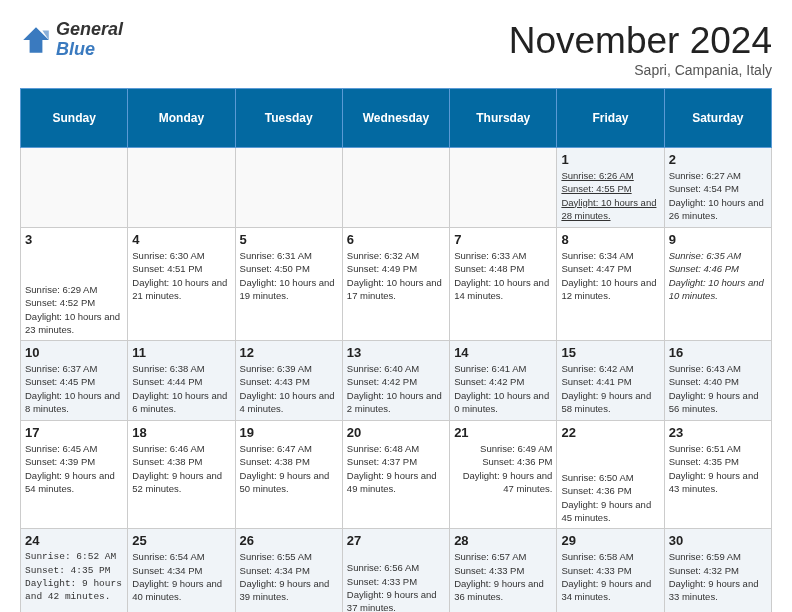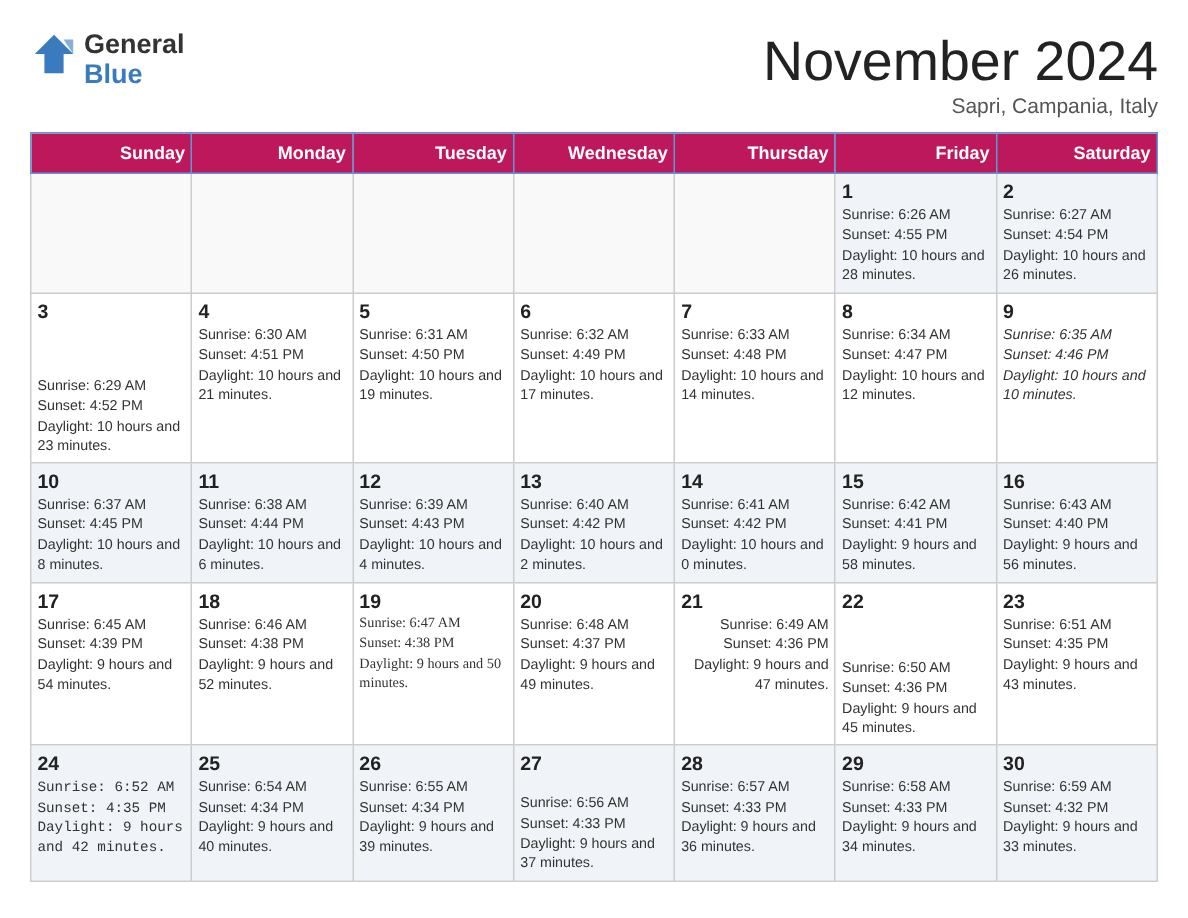--- a/index.html
+++ b/index.html
@@ -11,22 +11,23 @@
       padding: 20px;
     }
     .header-section {
       display: flex;
       justify-content: space-between;
       align-items: flex-start;
       margin-bottom: 10px;
     }
     .logo {
       display: flex;
-      align-items: flex-start;
+      align-items: center;
       gap: 4px;
+      font-style: italic;
     }
     .logo-text {
       font-size: 18px;
       font-weight: bold;
       line-height: 1.1;
     }
     .logo-general { color: #333; }
     .logo-blue { color: #3a7abf; }
     .logo-icon {
       width: 32px;
@@ -43,24 +44,24 @@
     .location {
       font-size: 14px;
       color: #555;
     }
     table {
       width: 100%;
       border-collapse: collapse;
       font-size: 11px;
     }
     thead tr th {
-      background-color: #be185d;
+      background-color: #0369a1;
       color: #fff;
-      padding: 6px 4px;
-      text-align: right;
+      padding: 22px 4px;
+      text-align: center;
       font-size: 12px;
       font-weight: bold;
       border: 1px solid #5a9ad5;
     }
     tbody tr td {
       border: 1px solid #ccc;
       vertical-align: top;
       padding: 4px;
       height: 80px;
       width: calc(100% / 7);
@@ -121,21 +122,21 @@
   </thead>
   <tbody>
   <tr>
         <td class="empty-cell"></td>
         <td class="empty-cell"></td>
         <td class="empty-cell"></td>
         <td class="empty-cell"></td>
         <td class="empty-cell"></td>
         <td>
           <span class="day-number">1</span>
-          <div class="day-info" style="white-space: pre-line;">Sunrise: 6:26 AM
+          <div class="day-info" style="white-space: pre-line; text-decoration: underline;">Sunrise: 6:26 AM
 Sunset: 4:55 PM
 Daylight: 10 hours and 28 minutes.</div>
         </td>
         <td>
           <span class="day-number">2</span>
           <div class="day-info" style="white-space: pre-line;">Sunrise: 6:27 AM
 Sunset: 4:54 PM
 Daylight: 10 hours and 26 minutes.</div>
         </td>
       </tr>
@@ -235,21 +236,21 @@
 Daylight: 9 hours and 54 minutes.</div>
         </td>
         <td>
           <span class="day-number">18</span>
           <div class="day-info" style="white-space: pre-line;">Sunrise: 6:46 AM
 Sunset: 4:38 PM
 Daylight: 9 hours and 52 minutes.</div>
         </td>
         <td>
           <span class="day-number">19</span>
-          <div class="day-info" style="white-space: pre-line; font-family: Liberation Serif, serif;">Sunrise: 6:47 AM
+          <div class="day-info" style="white-space: pre-line;">Sunrise: 6:47 AM
 Sunset: 4:38 PM
 Daylight: 9 hours and 50 minutes.</div>
         </td>
         <td>
           <span class="day-number">20</span>
           <div class="day-info" style="white-space: pre-line;">Sunrise: 6:48 AM
 Sunset: 4:37 PM
 Daylight: 9 hours and 49 minutes.</div>
         </td>
         <td>

